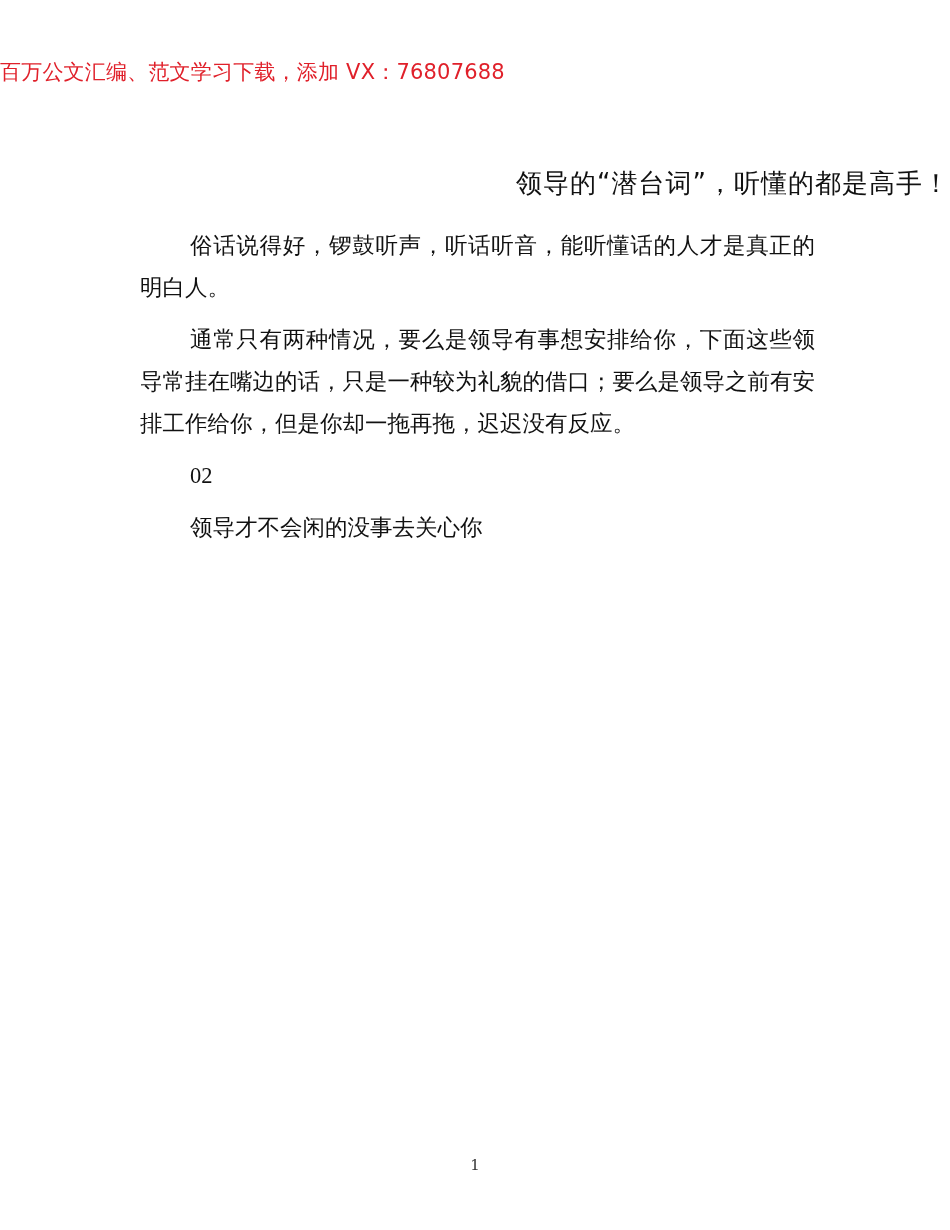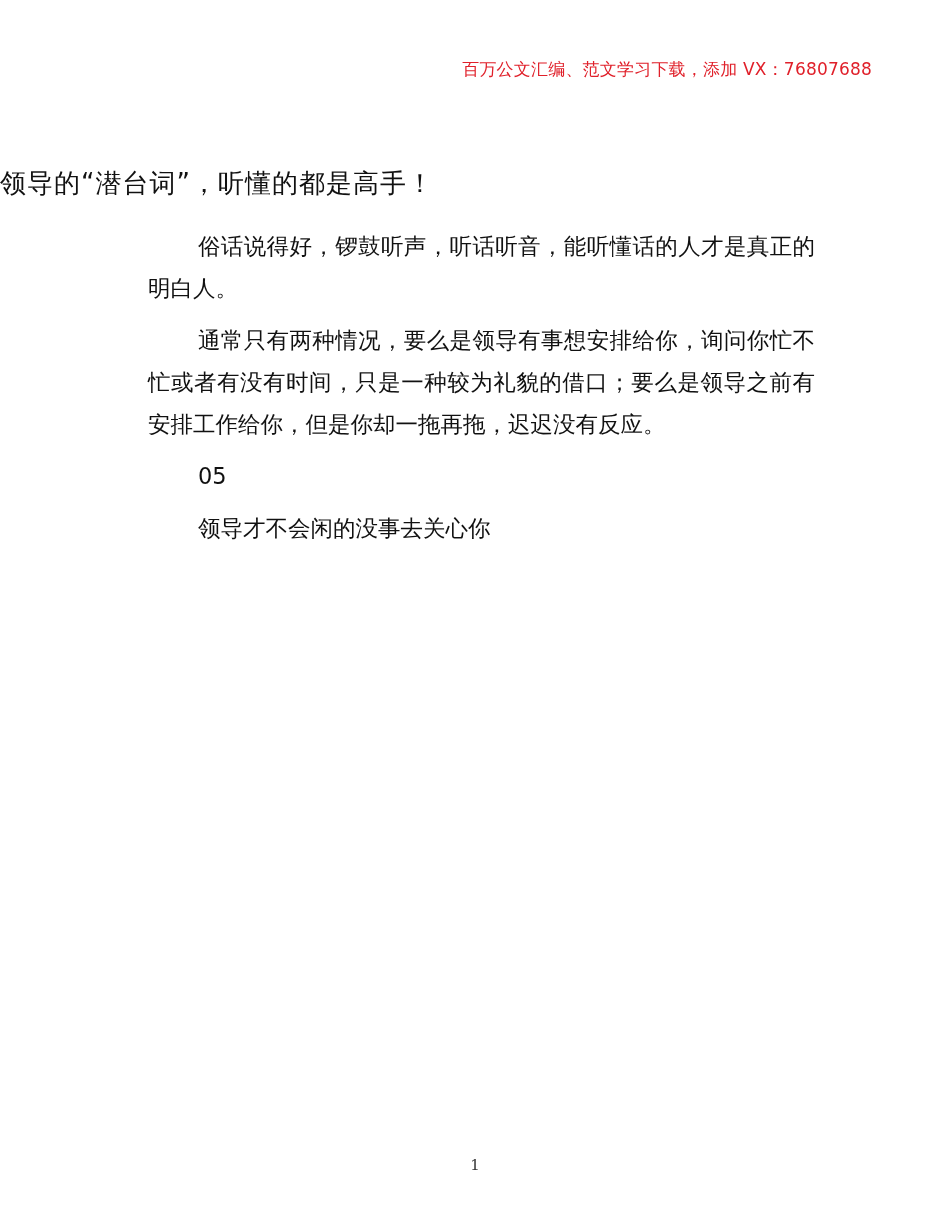--- a/index.html
+++ b/index.html
@@ -1,33 +1,33 @@
 <!DOCTYPE html>
 <html><head>
 <meta charset="utf-8">
 <style>
   html, body { margin: 0; padding: 0; background: #ffffff; }
   body { width: 950px; height: 1230px; position: relative; overflow: hidden;
          font-family: "DejaVu Sans", "Liberation Sans", sans-serif; color: #111; }
-  .header { position: absolute; top: 58px; left: 0; width: 872px; text-align: right;
-            color: #e0202a; font-size: 17px; letter-spacing: 0.2px; }
-  .title { position: absolute; top: 166px; left: 0; width: 950px; text-align: left;
+  .header { position: absolute; top: 58px; left: 0; width: 872px; text-align: left;
+            color: #e0202a; font-size: 21px; letter-spacing: 0.2px; }
+  .title { position: absolute; top: 166px; left: 0; width: 950px; text-align: right;
            font-size: 26px; color: #111; letter-spacing: 1px; }
   .body { position: absolute; top: 225px; left: 140px; width: 675px; font-size: 22.5px; line-height: 42px; }
-  .para { margin: 0 0 10px 8px; text-indent: 50px; text-align: justify; }
+  .para { margin: 0 0 10px 0; text-indent: 50px; text-align: justify; font-family: Liberation Serif, serif; }
   .page-num { position: absolute; top: 1156px; left: 0; width: 950px; text-align: center;
               font-family: "DejaVu Serif", "Liberation Serif", serif; font-size: 15px; color: #333; }
 </style>
 </head>
 <body>
 
 <div class="header">百万公文汇编、范文学习下载，添加 VX：76807688</div>
 
 <div class="title">领导的“潜台词”，听懂的都是高手！</div>
 
 <div class="body">
   <p class="para">俗话说得好，锣鼓听声，听话听音，能听懂话的人才是真正的明白人。</p>
-  <p class="para">通常只有两种情况，要么是领导有事想安排给你，询问你忙不忙或者有没有时间，只是一种较为礼貌的借口；要么是领导之前有安排工作给你，但是你却一拖再拖，迟迟没有反应。</p>
-  <p class="para">05</p>
+  <p class="para">通常只有两种情况，要么是领导有事想安排给你，下面这些领导常挂在嘴边的话，只是一种较为礼貌的借口；要么是领导之前有安排工作给你，但是你却一拖再拖，迟迟没有反应。</p>
+  <p class="para">02</p>
   <p class="para">领导才不会闲的没事去关心你</p>
 </div>
 
 <div class="page-num">1</div>
 
 </body></html>

